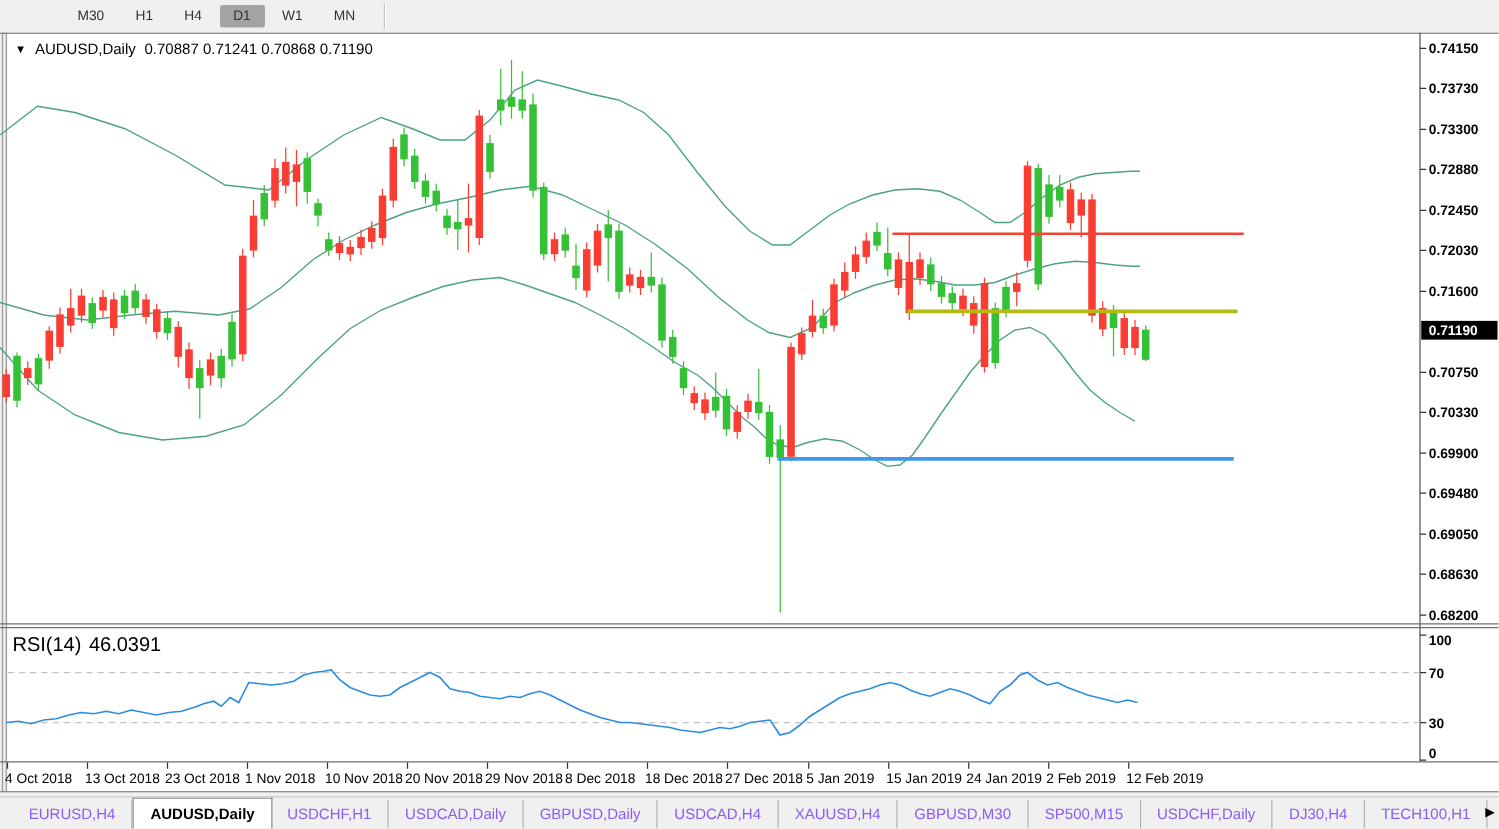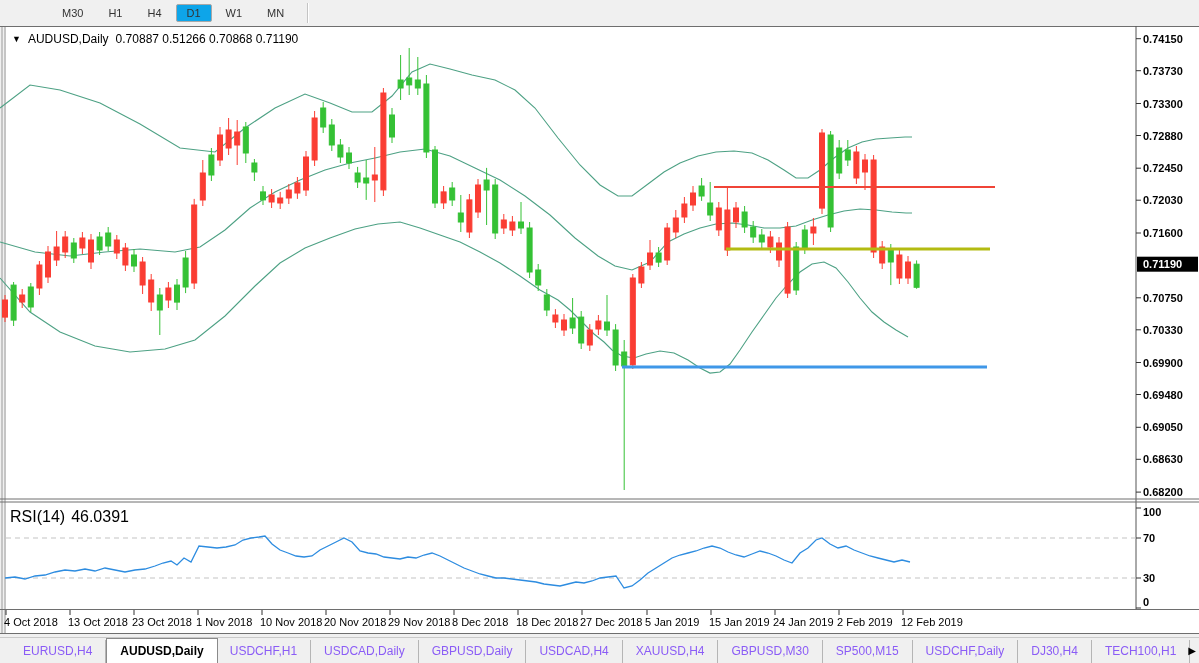--- a/index.html
+++ b/index.html
@@ -3,21 +3,21 @@
 <meta charset="utf-8">
 <style>
   html,body{margin:0;padding:0;background:#f0f0f0;width:1199px;height:663px;overflow:hidden;
     font-family:"Liberation Sans",sans-serif;-webkit-font-smoothing:antialiased;}
   #app{position:relative;width:1199px;height:663px;background:#f0f0f0;}
   
   #toolbar{position:absolute;left:0;top:0;width:1175px;height:26px;background:#f0f0f0;
     border-bottom:1px solid #d9d9d9;display:flex;align-items:center;padding-left:48px;}
   .tf-btn{display:inline-block;margin-left:3px;padding:2px 10px;font-size:11px;color:#333;
     border:1px solid transparent;border-radius:2px;cursor:default;}
-  .tf-btn.active{background:#0ea5e9;border:1px solid #a8a8a8;}
+  .tf-btn.active{background:#a3a3a3;border:1px solid #a8a8a8;}
   .tb-sep{height:20px;margin-left:12px;border-left:1px solid #c4c4c4;border-right:1px solid #ffffff;}
   
   #chartwrap{position:absolute;left:0;top:26px;width:1199px;height:608px;}
   #chart-svg{position:absolute;left:0;top:0;}
   #title{position:absolute;left:12px;top:6px;font-size:12px;color:#000;display:flex;gap:7px;align-items:center;white-space:nowrap;}
   #title .dd{font-size:9px;color:#000;}
   #rsi-label{position:absolute;left:10px;top:482px;font-size:16px;color:#000;display:flex;gap:6px;white-space:nowrap;}
   
   #tabs{position:absolute;left:0;top:637px;width:1199px;height:26px;background:#f0f0f0;
     border-top:1px solid #c9c9c9;display:flex;align-items:flex-end;overflow:hidden;padding-left:10px;box-sizing:border-box;}
@@ -342,21 +342,21 @@
         <line x1="775" y1="610" x2="775" y2="615" stroke="#333"></line>
         <text x="773" y="626" font-size="11" fill="#000">24 Jan 2019</text>
         <line x1="839" y1="610" x2="839" y2="615" stroke="#333"></line>
         <text x="837" y="626" font-size="11" fill="#000">2 Feb 2019</text>
         <line x1="903" y1="610" x2="903" y2="615" stroke="#333"></line>
         <text x="901" y="626" font-size="11" fill="#000">12 Feb 2019</text>
       </svg>
     <div id="title">
       <span class="dd">▼</span>
       <span>AUDUSD,Daily</span>
-      <span>0.70887 0.51266 0.70868 0.71190</span>
+      <span>0.70887 0.71241 0.70868 0.71190</span>
     </div>
     <div id="rsi-label">
       <span>RSI(14)</span>
       <span>46.0391</span>
     </div>
   </div>
 
   <div id="tabs">
       <span class="tab">EURUSD,H4</span>
       <span class="tab active">AUDUSD,Daily</span>

